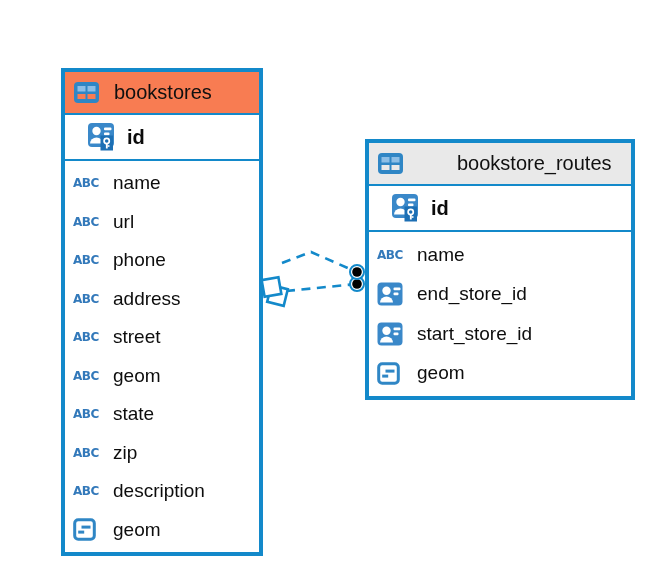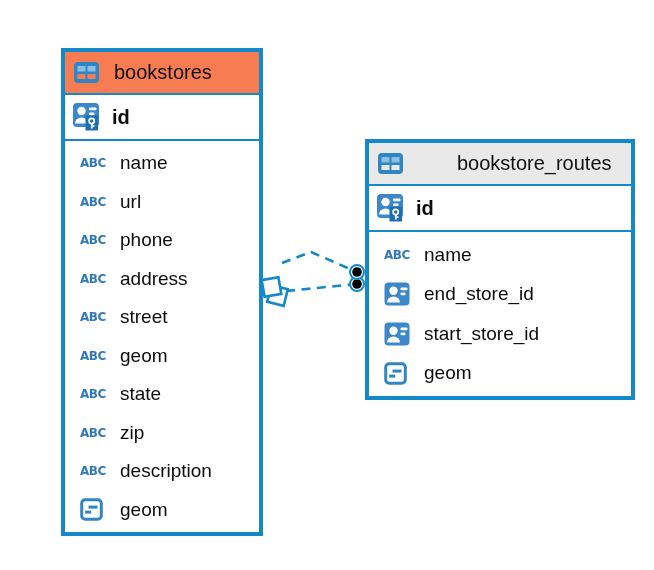--- a/index.html
+++ b/index.html
@@ -5,39 +5,39 @@
   html,body { margin:0; padding:0; }
   body {
     width:654px; height:570px; position:relative; background:#ffffff;
     font-family:"Liberation Sans", sans-serif; overflow:hidden;
     -webkit-font-smoothing:antialiased;
   }
   .tbl {
     position:absolute; background:#fff; box-sizing:border-box;
     border:4px solid #1389CA;
   }
-  .tbl--bookstores { left:61px; top:48px; width:202px; }
+  .tbl--bookstores { left:61px; top:68px; width:202px; }
   .tbl--routes     { left:365px; top:139px; width:270px; }
 
   .thead {
     display:flex; align-items:center; gap:9px; padding-left:9px;
     height:41px; border-bottom:2.5px solid #1389CA;
     font-size:20px; color:#101010; white-space:nowrap;
   }
   .thead--orange { background:#F87C52; --cell:#F87C52; }
   .thead--gray   { background:#E9E9E9;gap:48px; --cell:#E9E9E9; }
 
   .pkrow {
-    display:flex; align-items:center; gap:9px; padding-left:7px;
+    display:flex; align-items:center; gap:9px; padding-left:22px;
     height:44px; border-bottom:2.5px solid #1389CA;
     font-size:20px; font-weight:700; color:#0b0b0b;
   }
   .cols { padding:3px 0; }
   .crow {
-    display:flex; align-items:center; gap:9px; padding-left:15px;
+    display:flex; align-items:center; gap:9px; padding-left:8px;
     height:38.5px; font-size:19px; color:#0d0d0d; white-space:nowrap;
   }
   .tbl--routes .crow { height:39.5px; }
 
   .islot { width:31px; flex:none; display:flex; justify-content:flex-start; align-items:center; }
   .abc {
     font-family:"DejaVu Sans", sans-serif; font-weight:800;
     font-size:12px; letter-spacing:-0.5px; color:#3379BA;
   }
   svg { display:block; }

